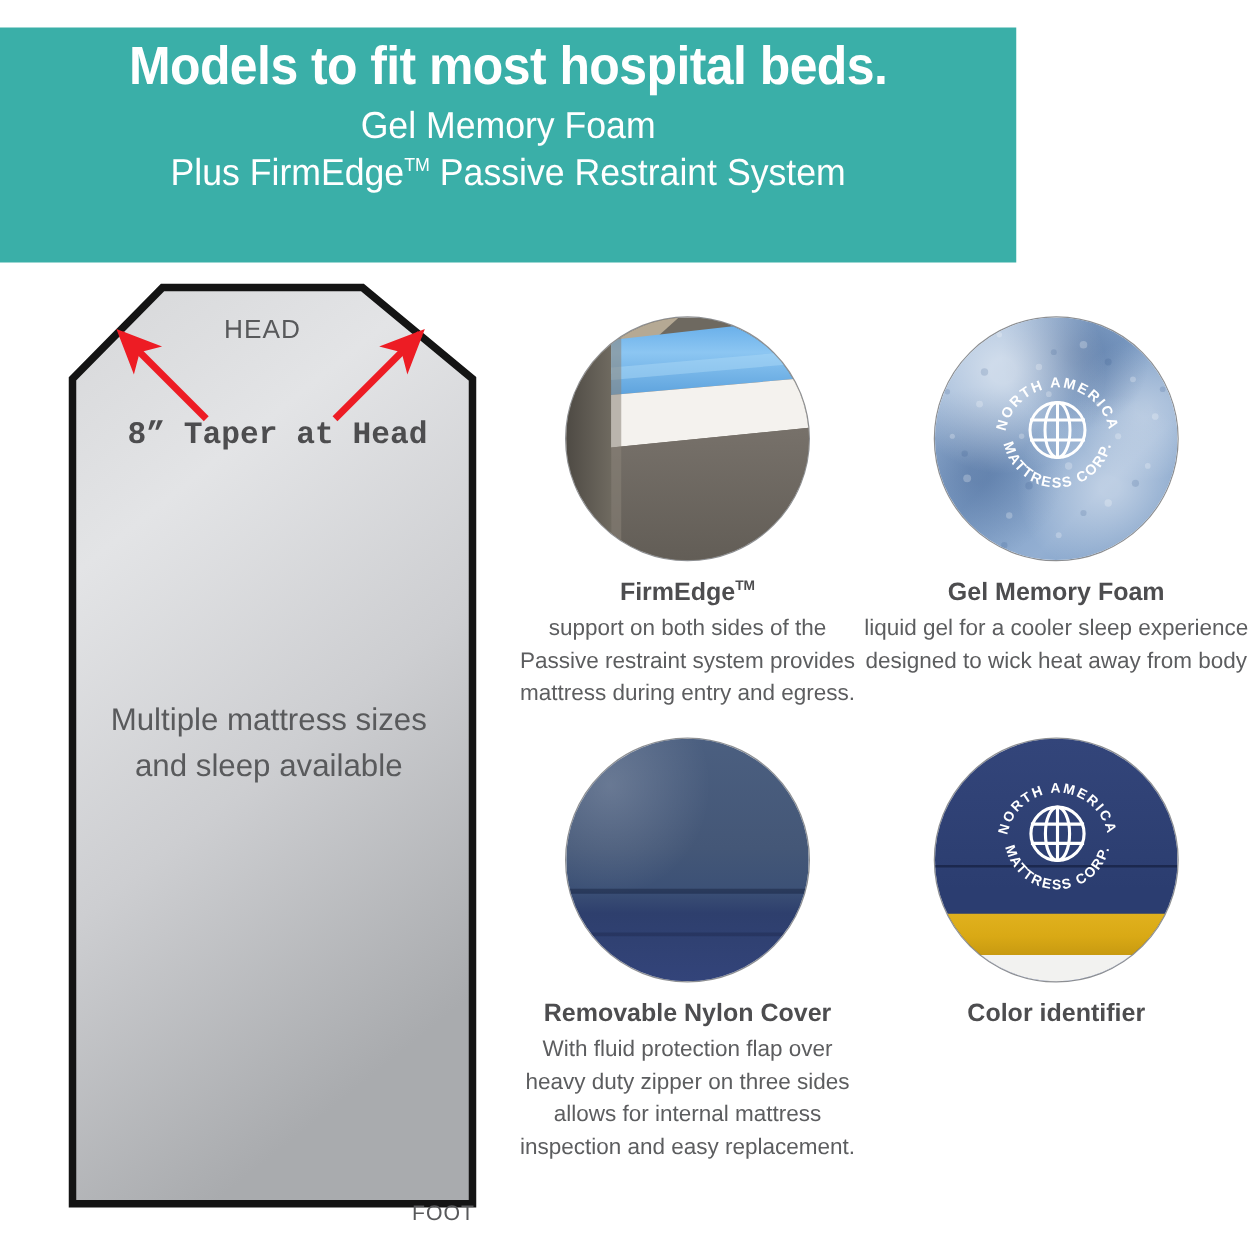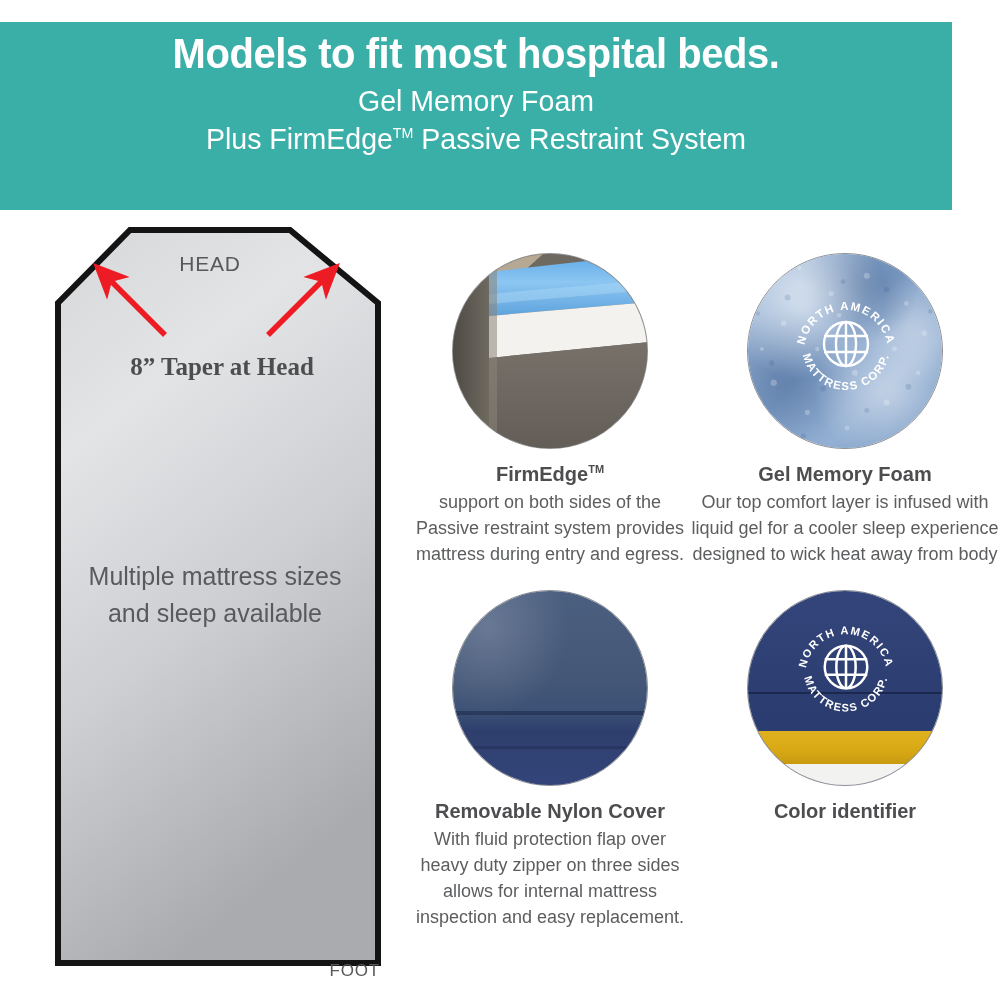--- a/index.html
+++ b/index.html
@@ -18,21 +18,21 @@
     width: 1000px;
     height: 1000px;
     background: #ffffff;
   }
 
   
   .header-band {
     position: absolute;
     left: 0;
     top: 22px;
-    width: 952px;
+    width: 813px;
     height: 188px;
     background: #3aafa8;
     text-align: center;
     box-sizing: border-box;
     padding-top: 2px;
   }
   .header-title {
     margin: 0;
     padding: 0;
     color: #ffffff;
@@ -100,23 +100,22 @@
   }
   .label-taper {
     position: absolute;
     left: 22px;
     top: 108px;
     width: 320px;
     text-align: center;
     color: #4d4d4f;
     font-weight: bold;
     font-size: 25px;
-    font-family: Liberation Serif, serif;
+    font-family: Liberation Mono, monospace;
     white-space: nowrap;
-    margin-top: 20px;
   }
   .label-sizes {
     position: absolute;
     left: 10px;
     top: 333px;
     width: 330px;
     text-align: center;
     color: #595a5c;
     font-size: 25px;
     line-height: 37px;
@@ -345,21 +344,20 @@
               <textPath href="#arcTopA" startOffset="50%" text-anchor="middle">NORTH AMERICA</textPath>
             </text>
             <text font-family="'Liberation Sans', sans-serif" font-size="11.5" font-weight="bold" fill="#ffffff" letter-spacing="1.4">
               <textPath href="#arcBotA" startOffset="50%" text-anchor="middle">MATTRESS CORP.</textPath>
             </text>
           </svg>
         </div>
       </div>
       <div class="feature-title"><span>Gel Memory Foam</span></div>
       <div class="feature-body feature-body-wide">
-        <div>Our top comfort layer is infused with</div>
         <div>liquid gel for a cooler sleep experience</div>
         <div>designed to wick heat away from body</div>
       </div>
     </div>
 
     <div class="feature" style="left:0px; top:350px;text-align:center;">
       <div class="feature-circle">
         <div class="art-nylon">
           <div class="sheen"></div>
           <div class="band-dark"></div>

